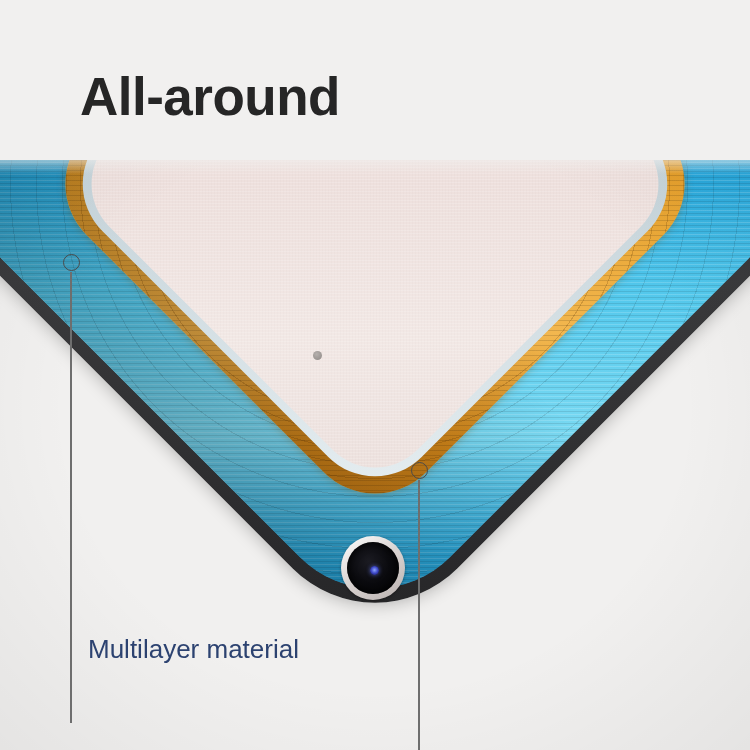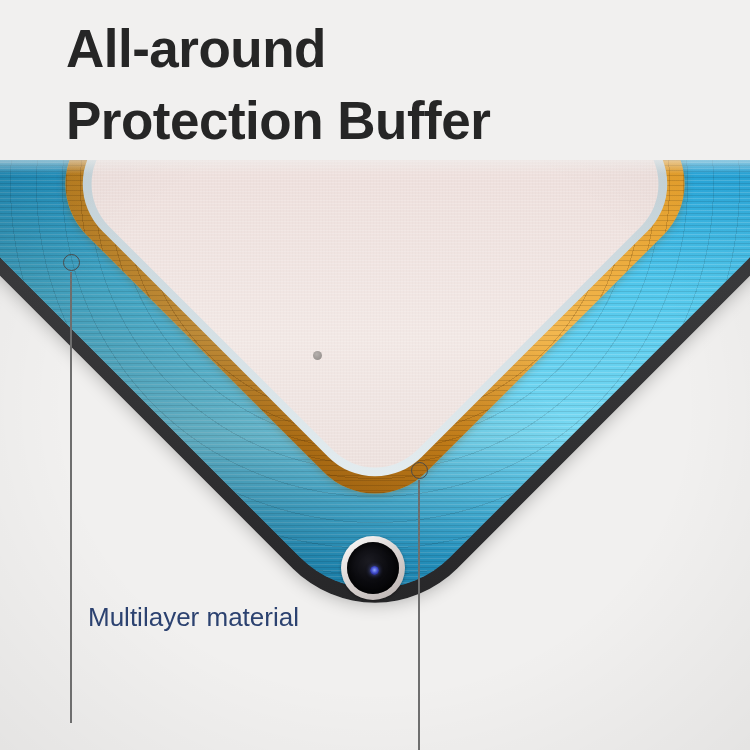--- a/index.html
+++ b/index.html
@@ -20,27 +20,28 @@
   .heading-block {
     position: absolute;
     left: 0; top: 0;
     width: 750px;
     height: 160px;
     background: #f1f0ef;
     z-index: 40;
   }
   .heading-line {
     position: absolute;
-    left: 66px;
+    left: 80px;
     color: #262626;
     font-weight: 700;
     font-size: 53px;
     letter-spacing: -0.5px;
     white-space: nowrap;
     line-height: 1;
+    margin-top: 48px;
   }
   .heading-line.l1 { top: 22px; }
   .heading-line.l2 { top: 94px; }
 
   
   .photo {
     position: absolute;
     left: 0;
     top: 160px;
     width: 750px;
@@ -272,32 +273,32 @@
     background: #6e6e6e;
     z-index: 54;
   }
   .callout-label {
     position: absolute;
     font-size: 26px;
     font-weight: 400;
     white-space: nowrap;
     z-index: 56;
     line-height: 1;
+    margin-top: 32px;
   }
   .label-blue { color: #2c4270; }
   .label-orange { color: #d9613a; }
 </style>
 </head>
 <body>
 
 <div id="page" style="background: rgb(241, 240, 239);">
 
   <div class="heading-block">
     <div class="heading-line l1" style="color: rgb(38, 38, 38);">All-around</div>
-    <div class="heading-line l2" style="color: rgb(38, 38, 38);">Protection Buffer</div>
   </div>
 
   <div class="photo">
     <div class="photo-bg"></div>
 
     <div class="device-wrap">
 
       <div class="layer-shell"></div>
 
       <div class="layer-cyan">

